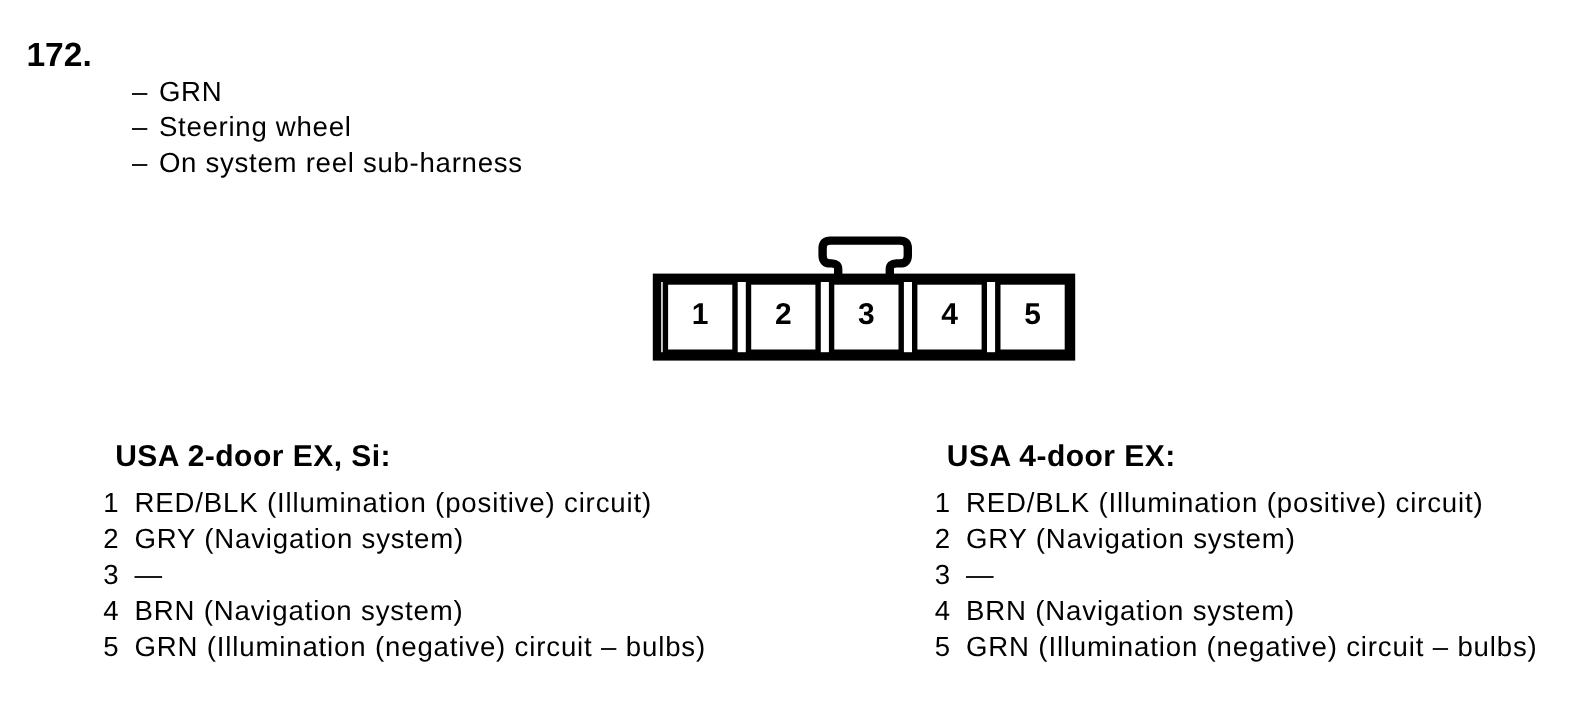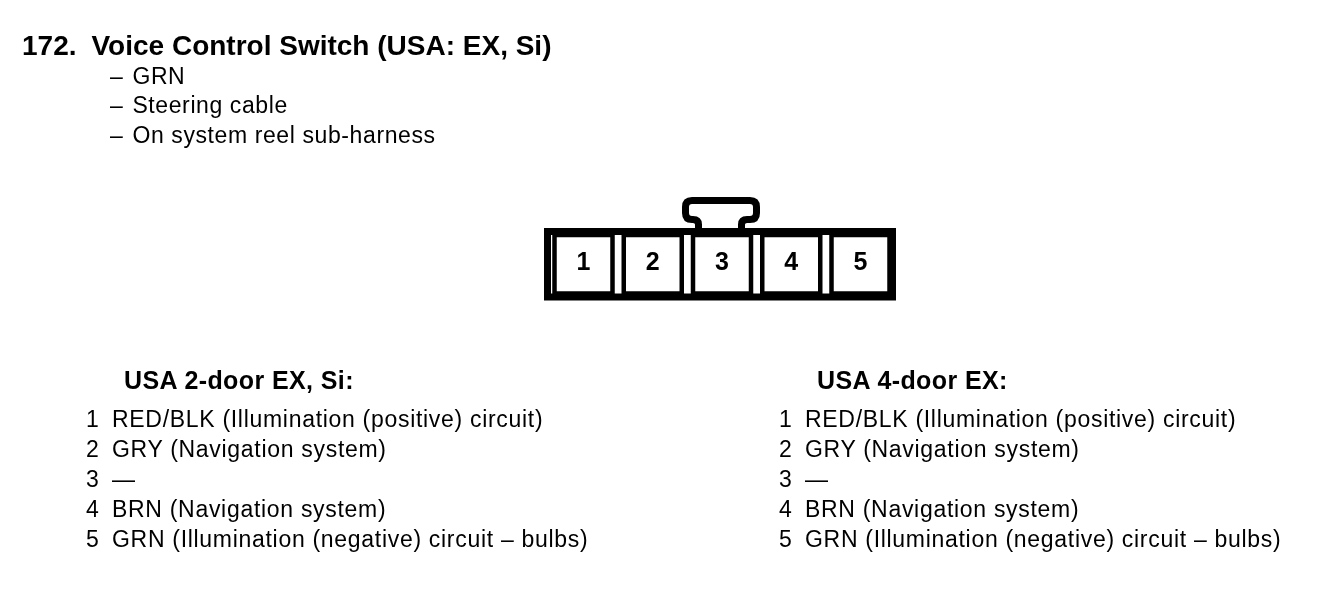--- a/index.html
+++ b/index.html
@@ -35,45 +35,44 @@
   .connector-svg text {
     font-family: "Liberation Sans", sans-serif;
     font-size: 25px; font-weight: bold;
   }
 
   
   .pin-table { position: absolute; top: 366px; width: 620px; white-space: nowrap; }
   .pin-table.left  { left: 86px; }
   .pin-table.right { left: 779px; }
   .pin-table-heading {
-    margin-left: 38px;
+    margin-left: 10px;
     font-size: 25px; font-weight: bold; line-height: 28px; letter-spacing: 0.4px;
   }
   .pin-rows { margin-top: 10px; }
   .pin-row { display: flex; font-size: 23px; line-height: 30px; letter-spacing: 0.7px; }
   .pin-num { flex: 0 0 26px; width: 26px; }
 </style>
 </head>
 <body>
 
 <div class="page">
 
   <div class="title-row">
     <span>172.</span>
-    <span>Voice Control Switch (USA: EX, Si)</span>
   </div>
 
   <div class="notes">
     <div class="note">
       <span class="note-dash">–</span>
       <span class="note-text">GRN</span>
     </div>
     <div class="note">
       <span class="note-dash">–</span>
-      <span class="note-text">Steering cable</span>
+      <span class="note-text">Steering wheel</span>
     </div>
     <div class="note">
       <span class="note-dash">–</span>
       <span class="note-text">On system reel sub-harness</span>
     </div>
   </div>
 
   <svg class="connector-svg" width="360" height="118" viewBox="0 0 360 118">
 
     <path d="M 158.5 40 L 158.5 34.5 Q 158.5 29.5 153 29.5 L 152 29.5

